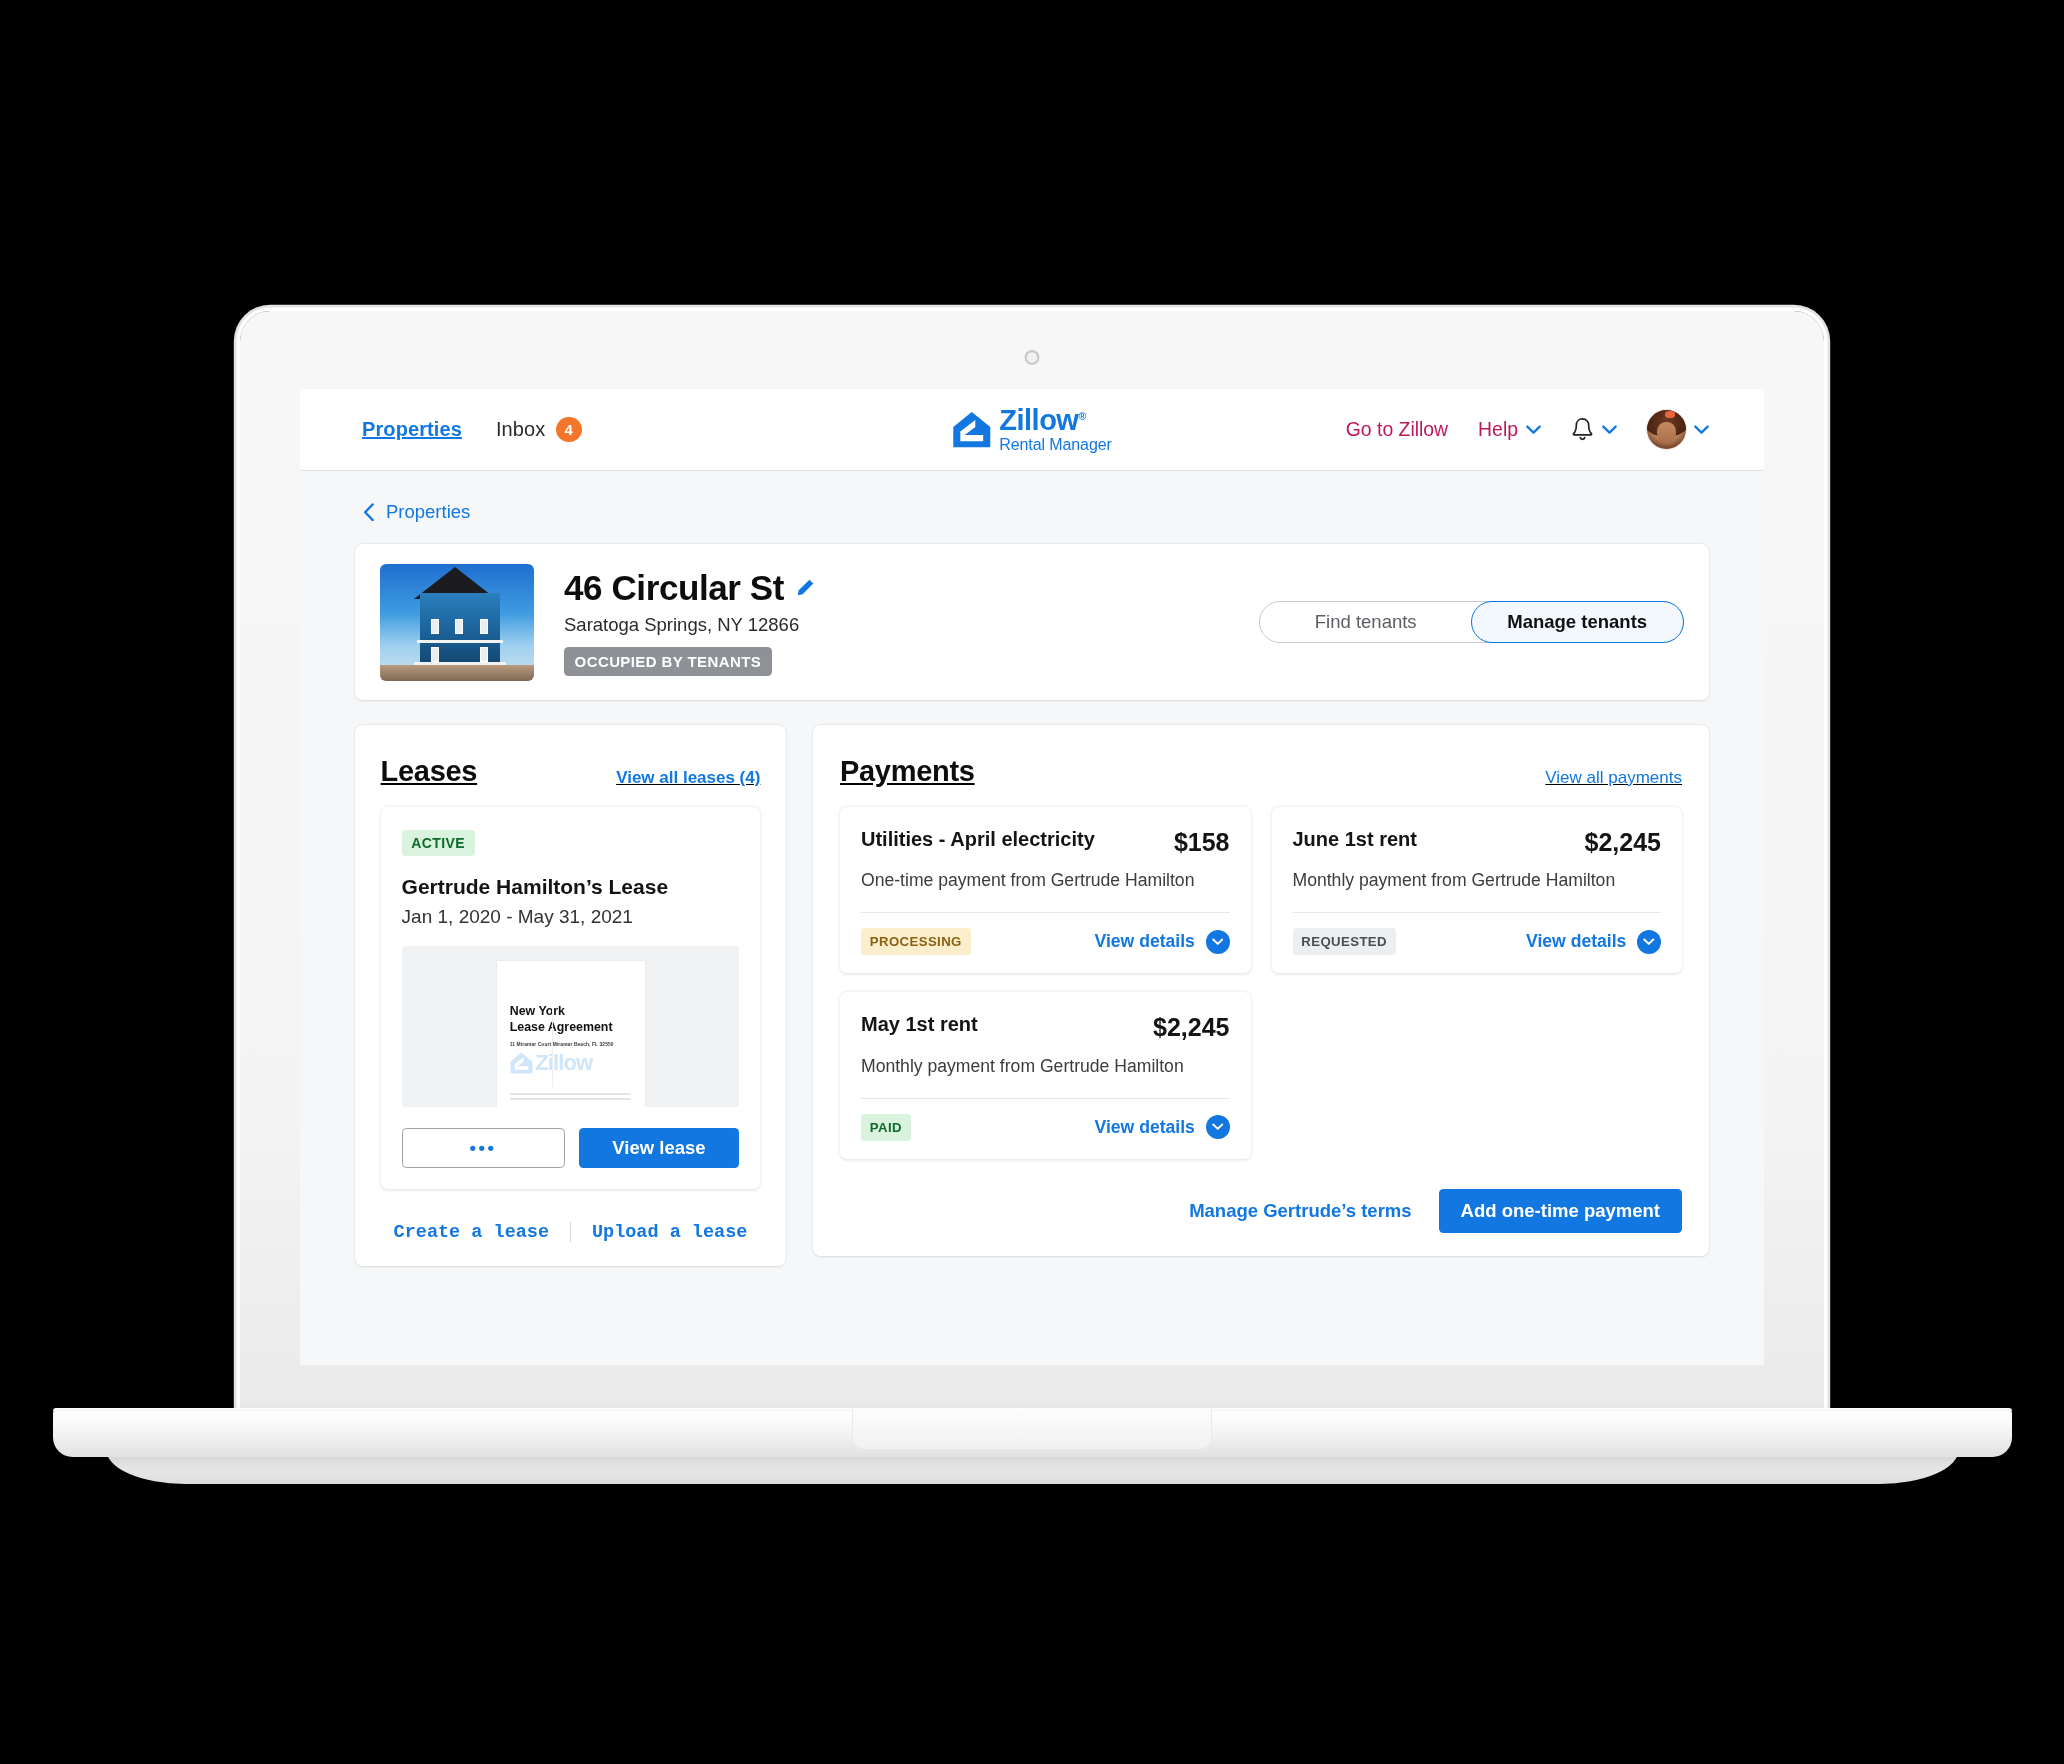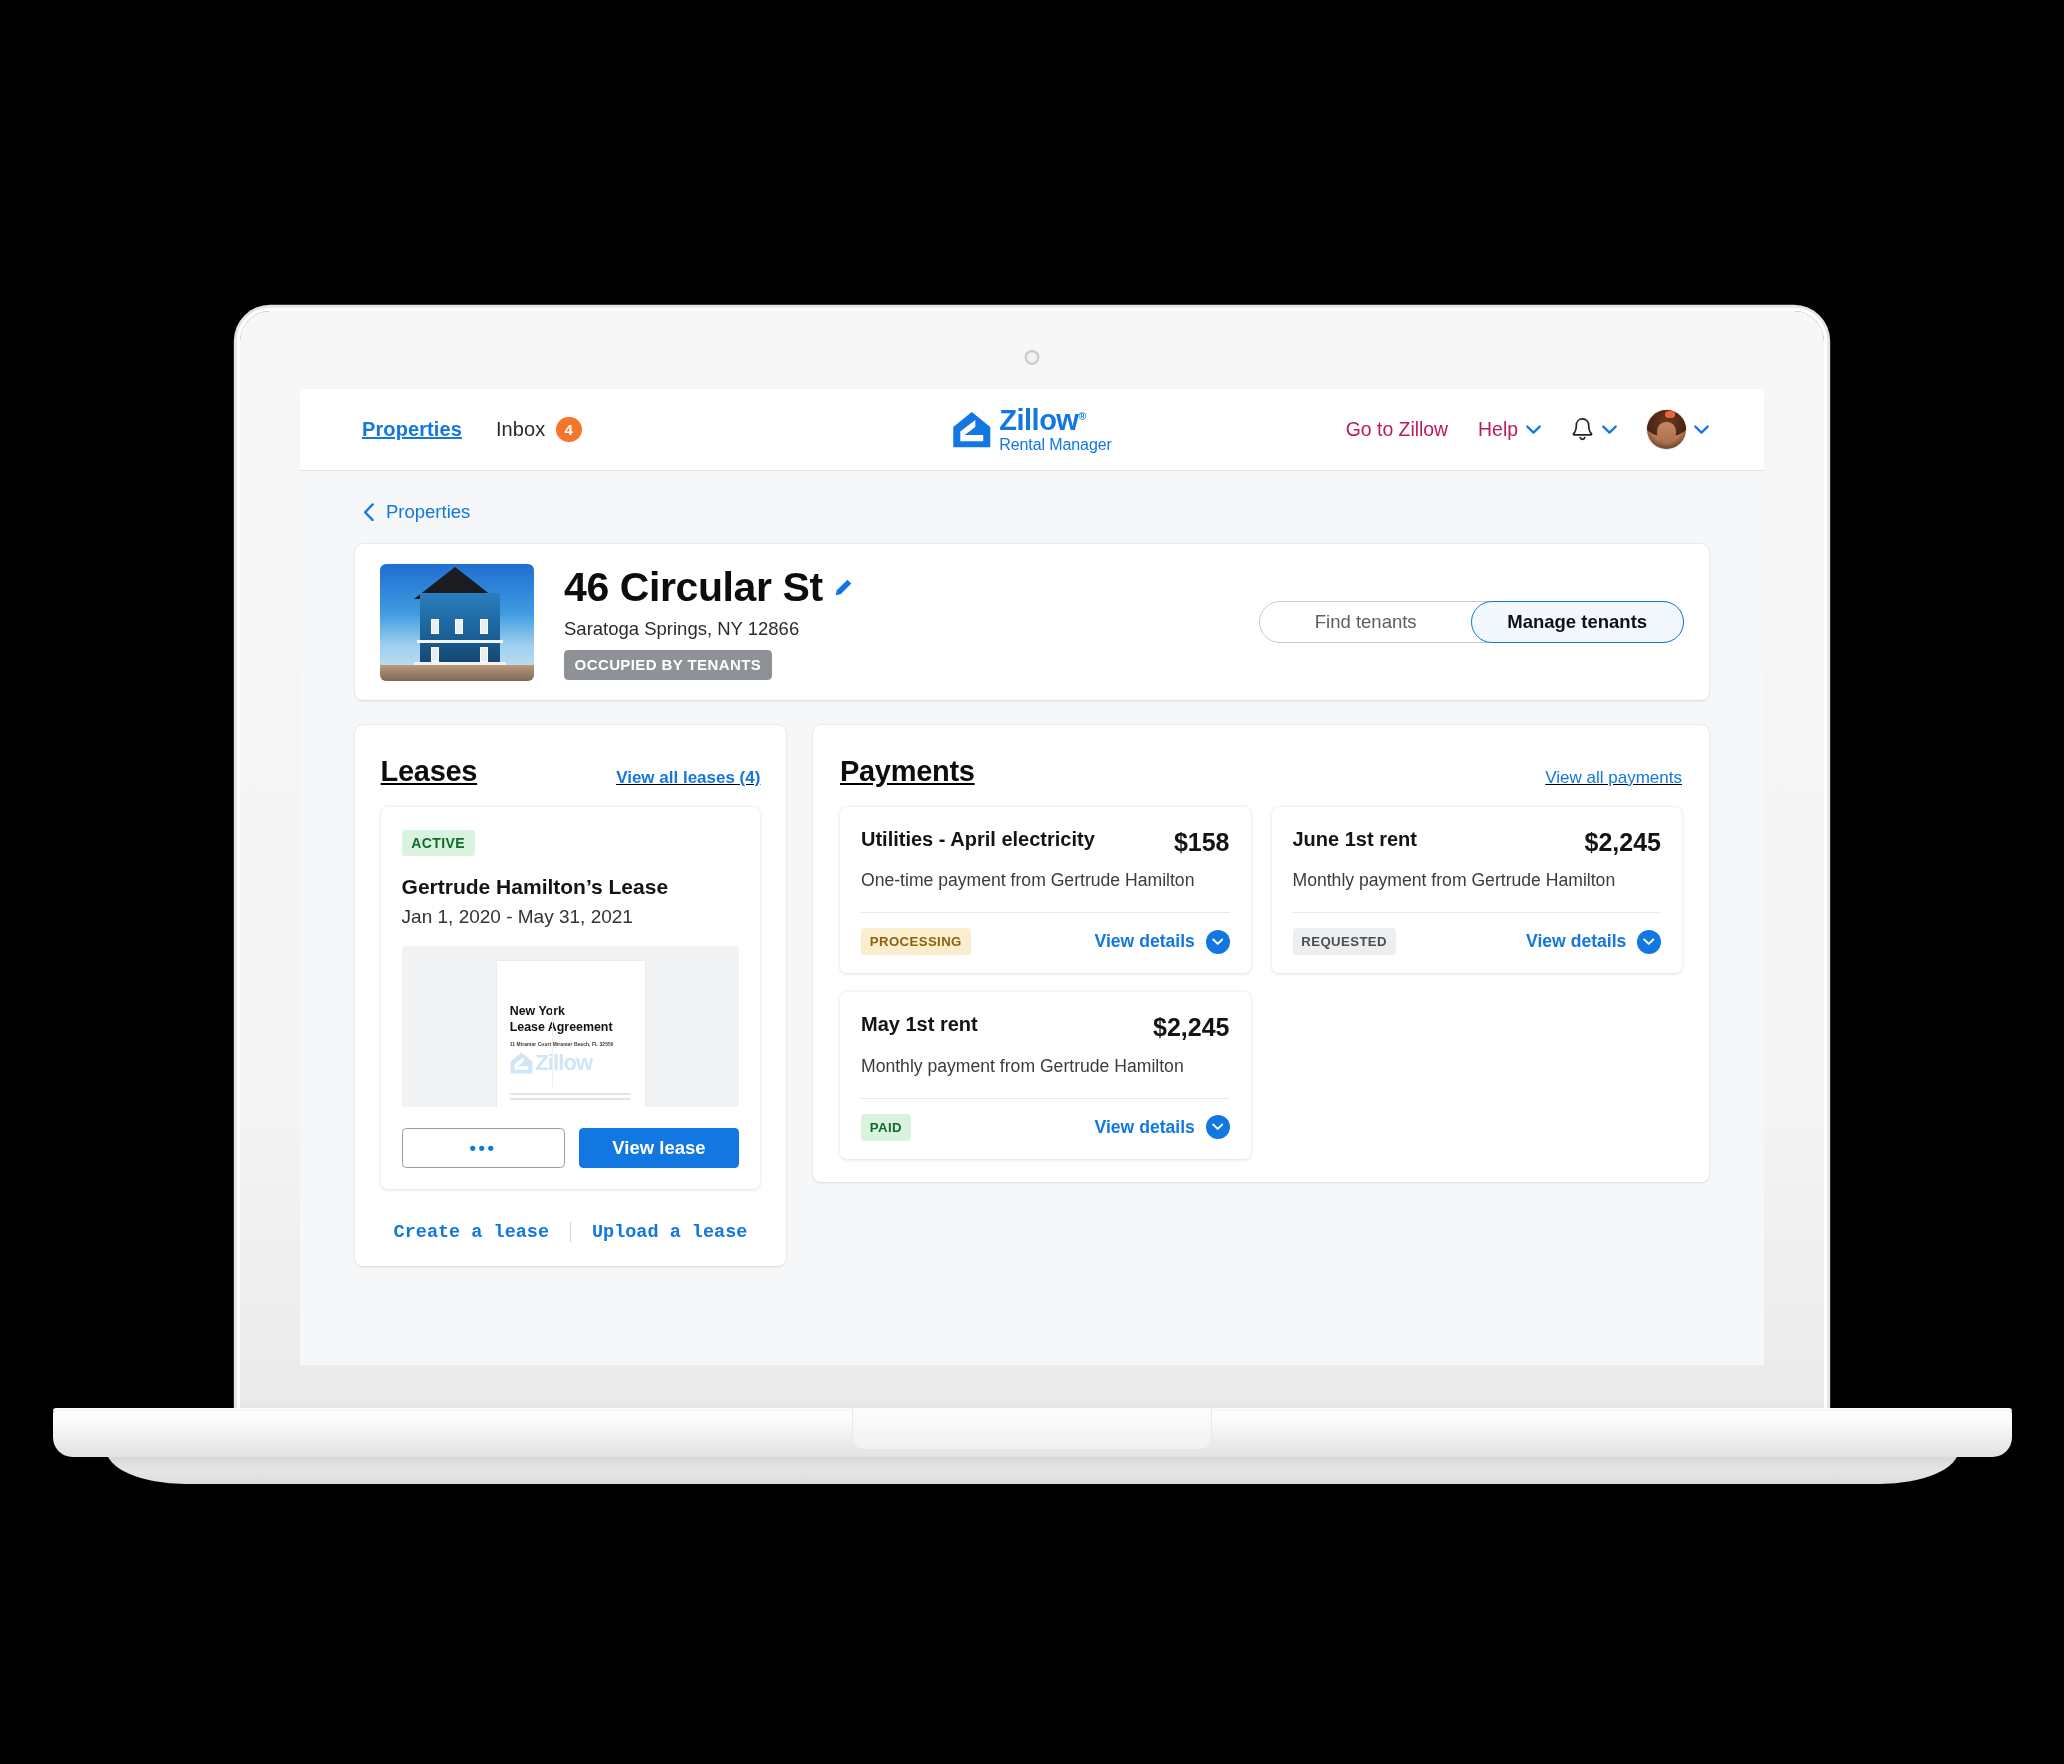--- a/index.html
+++ b/index.html
@@ -167,21 +167,21 @@
   .prop-photo .ground {
     position:absolute; left:0; bottom:0; width:100%; height:13%;
     background: linear-gradient(180deg,#b99b7f,#7e6852);
   }
   .prop-photo .win {
     position:absolute; width:8px; height:15px; background:#e9eef1; border:1.8px solid #fff;
   }
 
   .prop-info { margin-left: 30px; }
   .prop-title-row { display:flex; align-items:center; gap:10.6px; }
-  .prop-title { font-size: 41px; font-weight: 600; color:#0c0d0e; letter-spacing:-0.4px; }
+  .prop-title { font-size: 35px; font-weight: 600; color:#0c0d0e; letter-spacing:-0.4px; }
   .pencil { width: 20px; height: 20px; }
   .prop-addr { font-size: 18.5px; color:#2b2b2b; margin-top: 6.2px; }
   .chip-occupied {
     display:inline-block; margin-top: 10.6px;
     background:#8e9195; color:#fff; font-size: 15px; font-weight: 700;
     letter-spacing:0.4px; padding: 6.2px 10.6px; border-radius: 4.4px;
   }
 
   .toggle-group {
     position: absolute; right: 25px; top: 50%; transform: translateY(-50%);
@@ -511,20 +511,24 @@
                       <svg viewBox="0 0 13 9">
                           <path d="M1.4 1.6 L6.5 6.6 L11.6 1.6" fill="none" stroke="#fff" stroke-width="2.2" stroke-linecap="round" stroke-linejoin="round"></path>
                         </svg>
                     </div>
                   </div>
                 </div>
               </div>
 
             </div>
 
+            <div class="pay-foot">
+              <a href="#">Manage Gertrude’s terms</a>
+              <div class="btn-add">Add one-time payment</div>
+            </div>
           </div>
 
         </div>
       </div>
 
     </div>
   </div>
 
   <div class="base-shadow"></div>
   <div class="base"></div>

